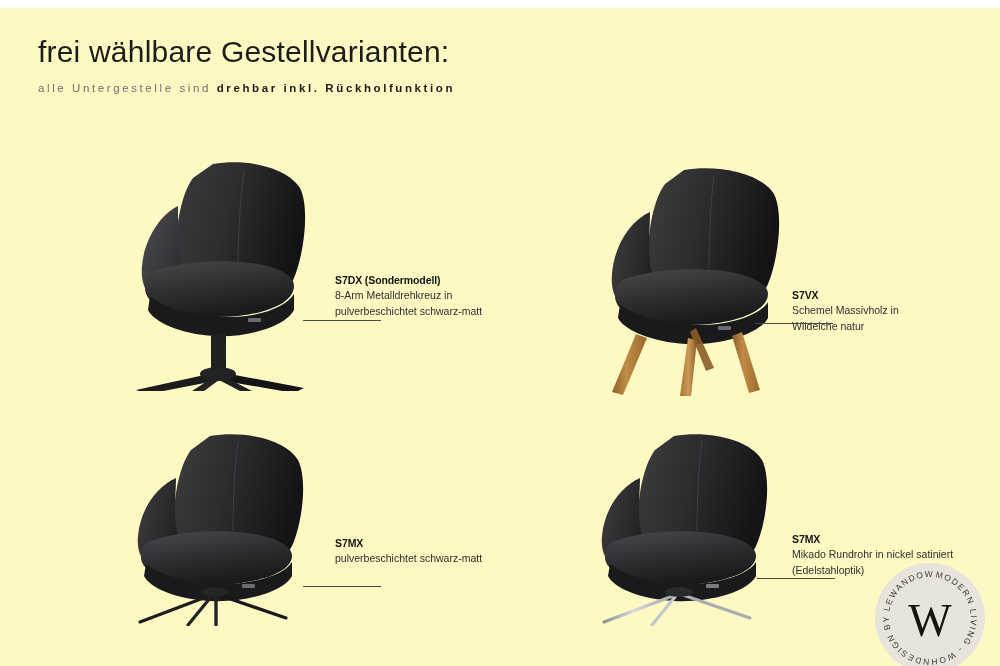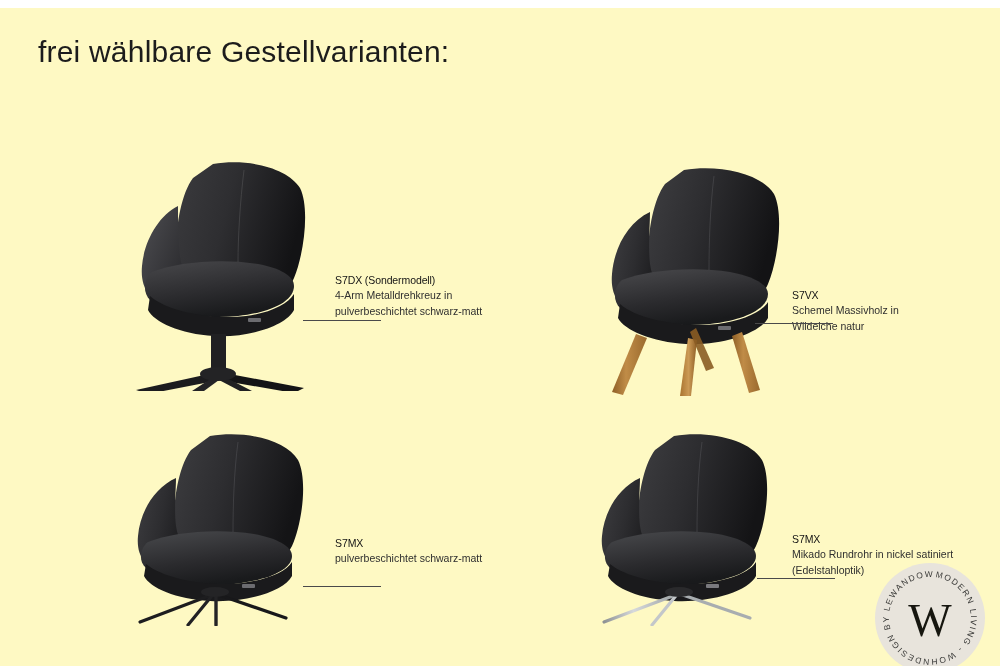--- a/index.html
+++ b/index.html
@@ -52,21 +52,21 @@
     position: absolute;
   }
 
   
   .caption {
     position: absolute;
     width: 240px;
   }
   .caption-title {
     font-size: 10.5px;
-    font-weight: 400;
+    font-weight: 700;
     color: #141414;
     letter-spacing: -0.1px;
     line-height: 1.35;
   }
   .caption-desc {
     font-size: 10.5px;
     font-weight: 400;
     color: #2f2f2f;
     line-height: 1.45;
     margin-top: 1px;
@@ -90,20 +90,21 @@
     height: 112px;
   }
 </style>
 </head>
 <body>
 
 <div id="page">
 
   <div class="header">
     <div class="headline">frei wählbare Gestellvarianten:</div>
+    <div class="subline"><span>alle Untergestelle sind </span><span class="bold">drehbar inkl. Rückholfunktion</span></div>
   </div>
 
   <div class="cell" style="left:118px; top:138px; width:220px; height:245px;">
     <svg class="chair-svg" width="220" height="245" viewBox="0 0 220 245">
       <defs>
         <linearGradient id="g1back" x1="0" y1="0" x2="1" y2="0.3">
           <stop offset="0%" stop-color="#3b3b3e"></stop>
           <stop offset="45%" stop-color="#2e2e31"></stop>
           <stop offset="100%" stop-color="#131315"></stop>
         </linearGradient>
@@ -137,21 +138,21 @@
         <path d="M101 226 L186 242 L176 247 L101 234 Z" fill="#141416"></path>
         <path d="M100 228 L74 245 L86 245 L101 234 Z" fill="#242426"></path>
         <path d="M101 228 L134 245 L122 245 L101 234 Z" fill="#202022"></path>
         <ellipse cx="100" cy="228" rx="18" ry="7" fill="#232325"></ellipse>
       </g>
     </svg>
   </div>
 
   <div class="caption" style="left:335px; top:265px;">
     <div class="caption-title">S7DX (Sondermodell)</div>
-    <div class="caption-desc">4-Arm Metalldrehkreuz in</div>
+    <div class="caption-desc">8-Arm Metalldrehkreuz in</div>
     <div class="caption-desc">pulverbeschichtet schwarz-matt</div>
   </div>
   <div class="caption-rule" style="left:303px; top:312px;"></div>
 
   <div class="cell" style="left:592px; top:148px; width:220px; height:240px;">
     <svg class="chair-svg" width="220" height="240" viewBox="0 0 220 240">
       <defs>
         <linearGradient id="g2back" x1="0" y1="0" x2="1" y2="0.3">
           <stop offset="0%" stop-color="#3e3e41"></stop>
           <stop offset="45%" stop-color="#2d2d30"></stop>

